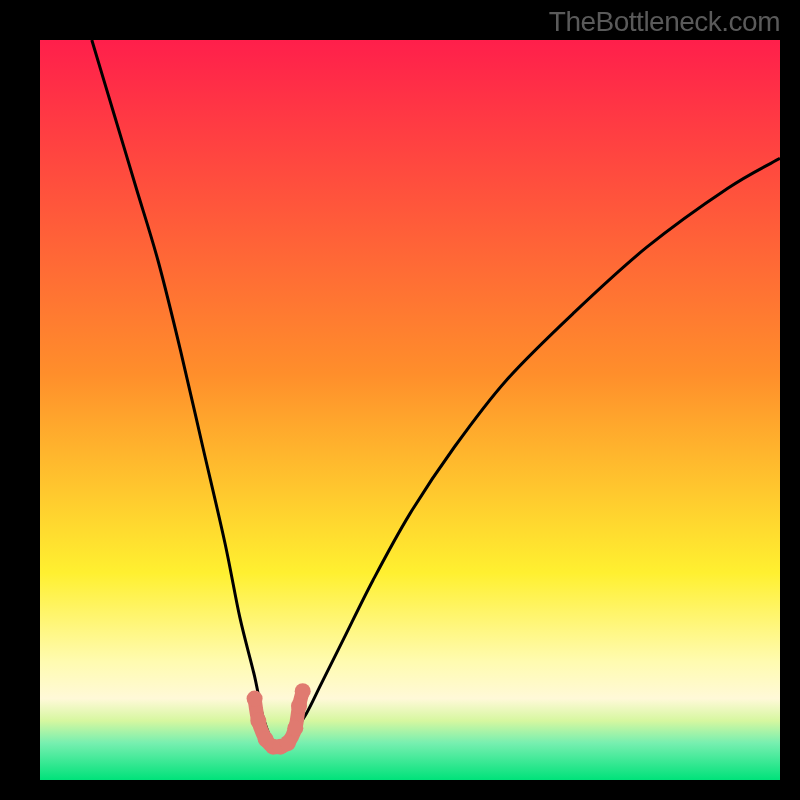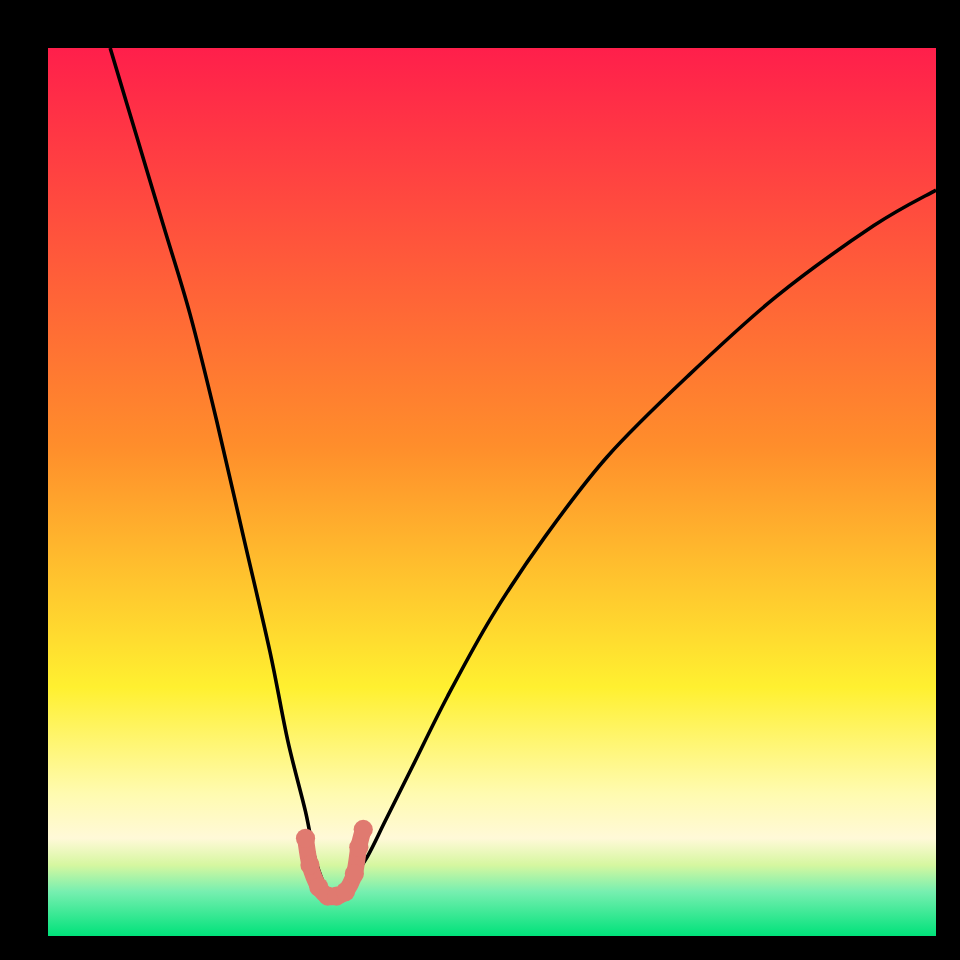--- a/index.html
+++ b/index.html
@@ -87,14 +87,15 @@
           <circle cx="240.5" cy="706.7" r="8" fill="#e07a70"></circle>
           <circle cx="247.9" cy="703" r="8" fill="#e07a70"></circle>
           <circle cx="255.29999999999998" cy="688.2" r="8" fill="#e07a70"></circle>
           <circle cx="259" cy="666" r="8" fill="#e07a70"></circle>
           <circle cx="262.7" cy="651.2" r="8" fill="#e07a70"></circle>
         </g>
     </svg>
 
   </div>
 
+  <div class="watermark">TheBottleneck.com</div>
 
 </div>
 
 </body></html>

